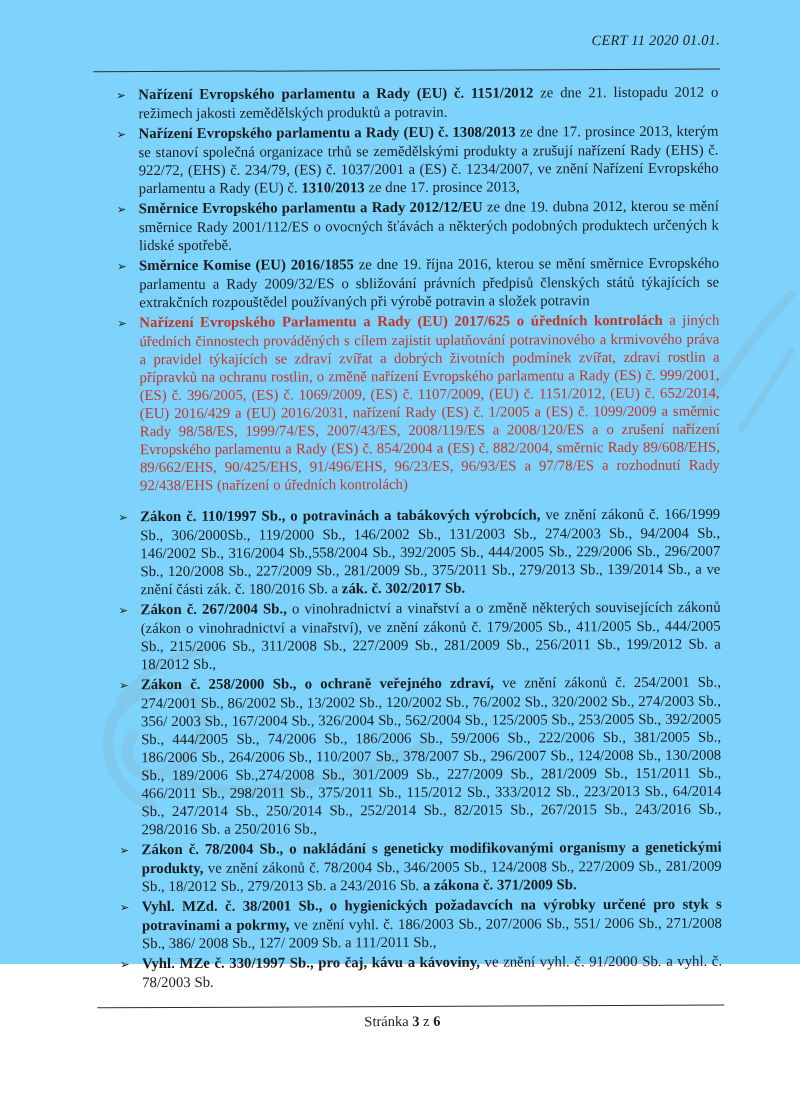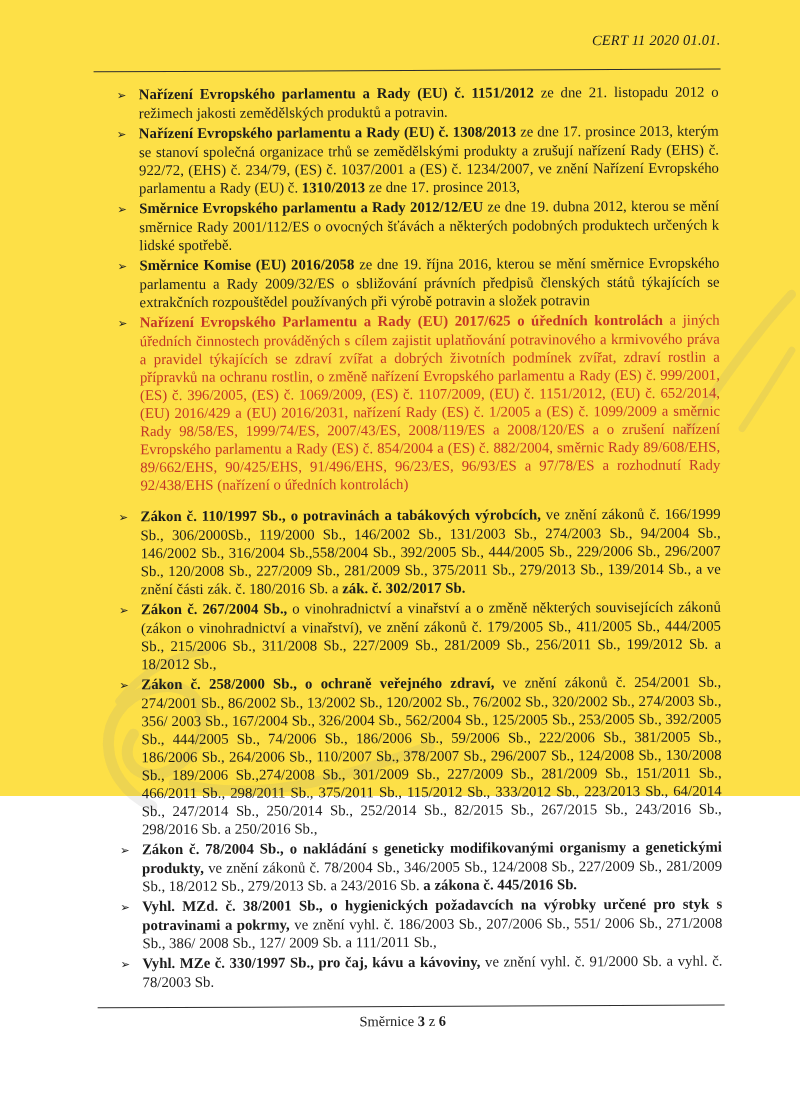--- a/index.html
+++ b/index.html
@@ -2,21 +2,21 @@
 <html lang="cs"><head>
 <meta charset="utf-8">
 <style>
   * { margin:0; padding:0; box-sizing:border-box; }
   html,body { background:#ffffff; }
   body {
     width:800px; height:1100px; overflow:hidden;
     font-family:"Liberation Serif", serif;
     color:#1c1c1c;
   }
-  .page { position:relative; width:800px; height:796px; background:#fde047; }
+  .page { position:relative; width:800px; height:964px; background:#7dd3fc; }
   .tilt { position:absolute; inset:0; transform:rotate(-0.25deg); transform-origin:50% 50%; }
 
   .watermark { position:absolute; inset:0; z-index:0; pointer-events:none; }
 
   .header {
     position:absolute; top:33px; right:78px; z-index:2;
     font-style:italic; font-size:14.5px; letter-spacing:.2px;
   }
   .top-rule {
     position:absolute; top:70px; left:95px; right:78px; z-index:2;
@@ -65,30 +65,30 @@
     <div class="header">
       <span>CERT 11 2020 01.01.</span>
     </div>
 
     <div class="top-rule"></div>
 
     <div class="content">
         <div class="item"><span class="bullet">➢</span><span class="b">Nařízení Evropského parlamentu a Rady (EU) č. 1151/2012 </span><span class="">ze dne 21. listopadu 2012 o režimech jakosti zemědělských produktů a potravin.</span></div>
         <div class="item"><span class="bullet">➢</span><span class="b">Nařízení Evropského parlamentu a Rady (EU) č. 1308/2013 </span><span class="">ze dne 17. prosince 2013, kterým se stanoví společná organizace trhů se zemědělskými produkty a zrušují nařízení Rady (EHS) č. 922/72, (EHS) č. 234/79, (ES) č. 1037/2001 a (ES) č. 1234/2007, ve znění Nařízení Evropského parlamentu a Rady (EU) č. </span><span class="b">1310/2013</span><span class=""> ze dne 17. prosince 2013,</span></div>
         <div class="item"><span class="bullet">➢</span><span class="b">Směrnice Evropského parlamentu a Rady 2012/12/EU </span><span class="">ze dne 19. dubna 2012, kterou se mění směrnice Rady 2001/112/ES o ovocných šťávách a některých podobných produktech určených k lidské spotřebě.</span></div>
-        <div class="item"><span class="bullet">➢</span><span class="b">Směrnice Komise (EU) 2016/2058 </span><span class="">ze dne 19. října 2016, kterou se mění směrnice Evropského parlamentu a Rady 2009/32/ES o sbližování právních předpisů členských států týkajících se extrakčních rozpouštědel používaných při výrobě potravin a složek potravin</span></div>
+        <div class="item"><span class="bullet">➢</span><span class="b">Směrnice Komise (EU) 2016/1855 </span><span class="">ze dne 19. října 2016, kterou se mění směrnice Evropského parlamentu a Rady 2009/32/ES o sbližování právních předpisů členských států týkajících se extrakčních rozpouštědel používaných při výrobě potravin a složek potravin</span></div>
         <div class="item"><span class="bullet">➢</span><span class="b red">Nařízení Evropského Parlamentu a Rady (EU) 2017/625 o úředních kontrolách </span><span class="red">a jiných úředních činnostech prováděných s cílem zajistit uplatňování potravinového a krmivového práva a pravidel týkajících se zdraví zvířat a dobrých životních podmínek zvířat, zdraví rostlin a přípravků na ochranu rostlin, o změně nařízení Evropského parlamentu a Rady (ES) č. 999/2001, (ES) č. 396/2005, (ES) č. 1069/2009, (ES) č. 1107/2009, (EU) č. 1151/2012, (EU) č. 652/2014, (EU) 2016/429 a (EU) 2016/2031, nařízení Rady (ES) č. 1/2005 a (ES) č. 1099/2009 a směrnic Rady 98/58/ES, 1999/74/ES, 2007/43/ES, 2008/119/ES a 2008/120/ES a o zrušení nařízení Evropského parlamentu a Rady (ES) č. 854/2004 a (ES) č. 882/2004, směrnic Rady 89/608/EHS, 89/662/EHS, 90/425/EHS, 91/496/EHS, 96/23/ES, 96/93/ES a 97/78/ES a rozhodnutí Rady 92/438/EHS (nařízení o úředních kontrolách)</span></div>
         <div class="item gap"><span class="bullet">➢</span><span class="b">Zákon č. 110/1997 Sb., o potravinách a tabákových výrobcích, </span><span class="">ve znění zákonů č. 166/1999 Sb., 306/2000Sb., 119/2000 Sb., 146/2002 Sb., 131/2003 Sb., 274/2003 Sb., 94/2004 Sb., 146/2002 Sb., 316/2004 Sb.,558/2004 Sb., 392/2005 Sb., 444/2005 Sb., 229/2006 Sb., 296/2007 Sb., 120/2008 Sb., 227/2009 Sb., 281/2009 Sb., 375/2011 Sb., 279/2013 Sb., 139/2014 Sb., a ve znění části zák. č. 180/2016 Sb. a </span><span class="b">zák. č. 302/2017 Sb.</span></div>
         <div class="item"><span class="bullet">➢</span><span class="b">Zákon č. 267/2004 Sb., </span><span class="">o vinohradnictví a vinařství a o změně některých souvisejících zákonů (zákon o vinohradnictví a vinařství), ve znění zákonů č. 179/2005 Sb., 411/2005 Sb., 444/2005 Sb., 215/2006 Sb., 311/2008 Sb., 227/2009 Sb., 281/2009 Sb., 256/2011 Sb., 199/2012 Sb. a 18/2012 Sb.,</span></div>
         <div class="item"><span class="bullet">➢</span><span class="b">Zákon č. 258/2000 Sb., o ochraně veřejného zdraví, </span><span class="">ve znění zákonů č. 254/2001 Sb., 274/2001 Sb., 86/2002 Sb., 13/2002 Sb., 120/2002 Sb., 76/2002 Sb., 320/2002 Sb., 274/2003 Sb., 356/ 2003 Sb., 167/2004 Sb., 326/2004 Sb., 562/2004 Sb., 125/2005 Sb., 253/2005 Sb., 392/2005 Sb., 444/2005 Sb., 74/2006 Sb., 186/2006 Sb., 59/2006 Sb., 222/2006 Sb., 381/2005 Sb., 186/2006 Sb., 264/2006 Sb., 110/2007 Sb., 378/2007 Sb., 296/2007 Sb., 124/2008 Sb., 130/2008 Sb., 189/2006 Sb.,274/2008 Sb., 301/2009 Sb., 227/2009 Sb., 281/2009 Sb., 151/2011 Sb., 466/2011 Sb., 298/2011 Sb., 375/2011 Sb., 115/2012 Sb., 333/2012 Sb., 223/2013 Sb., 64/2014 Sb., 247/2014 Sb., 250/2014 Sb., 252/2014 Sb., 82/2015 Sb., 267/2015 Sb., 243/2016 Sb., 298/2016 Sb. a 250/2016 Sb.,</span></div>
-        <div class="item"><span class="bullet">➢</span><span class="b">Zákon č. 78/2004 Sb., o nakládání s geneticky modifikovanými organismy a genetickými produkty, </span><span class="">ve znění zákonů č. 78/2004 Sb., 346/2005 Sb., 124/2008 Sb., 227/2009 Sb., 281/2009 Sb., 18/2012 Sb., 279/2013 Sb. a 243/2016 Sb. </span><span class="b">a zákona č. 445/2016 Sb.</span></div>
+        <div class="item"><span class="bullet">➢</span><span class="b">Zákon č. 78/2004 Sb., o nakládání s geneticky modifikovanými organismy a genetickými produkty, </span><span class="">ve znění zákonů č. 78/2004 Sb., 346/2005 Sb., 124/2008 Sb., 227/2009 Sb., 281/2009 Sb., 18/2012 Sb., 279/2013 Sb. a 243/2016 Sb. </span><span class="b">a zákona č. 371/2009 Sb.</span></div>
         <div class="item"><span class="bullet">➢</span><span class="b">Vyhl. MZd. č. 38/2001 Sb., o hygienických požadavcích na výrobky určené pro styk s potravinami a pokrmy, </span><span class="">ve znění vyhl. č. 186/2003 Sb., 207/2006 Sb., 551/ 2006 Sb., 271/2008 Sb., 386/ 2008 Sb., 127/ 2009 Sb. a 111/2011 Sb.,</span></div>
         <div class="item"><span class="bullet">➢</span><span class="b">Vyhl. MZe č. 330/1997 Sb., pro čaj, kávu a kávoviny, </span><span class="">ve znění vyhl. č. 91/2000 Sb. a vyhl. č. 78/2003 Sb.</span></div>
       </div>
 
     <div class="footer-rule"></div>
 
     <div class="footer">
-      <span>Směrnice </span><b>3</b><span> z </span><b>6</b>
+      <span>Stránka </span><b>3</b><span> z </span><b>6</b>
     </div>
 
   </div>
 </div>
 
 </body></html>

